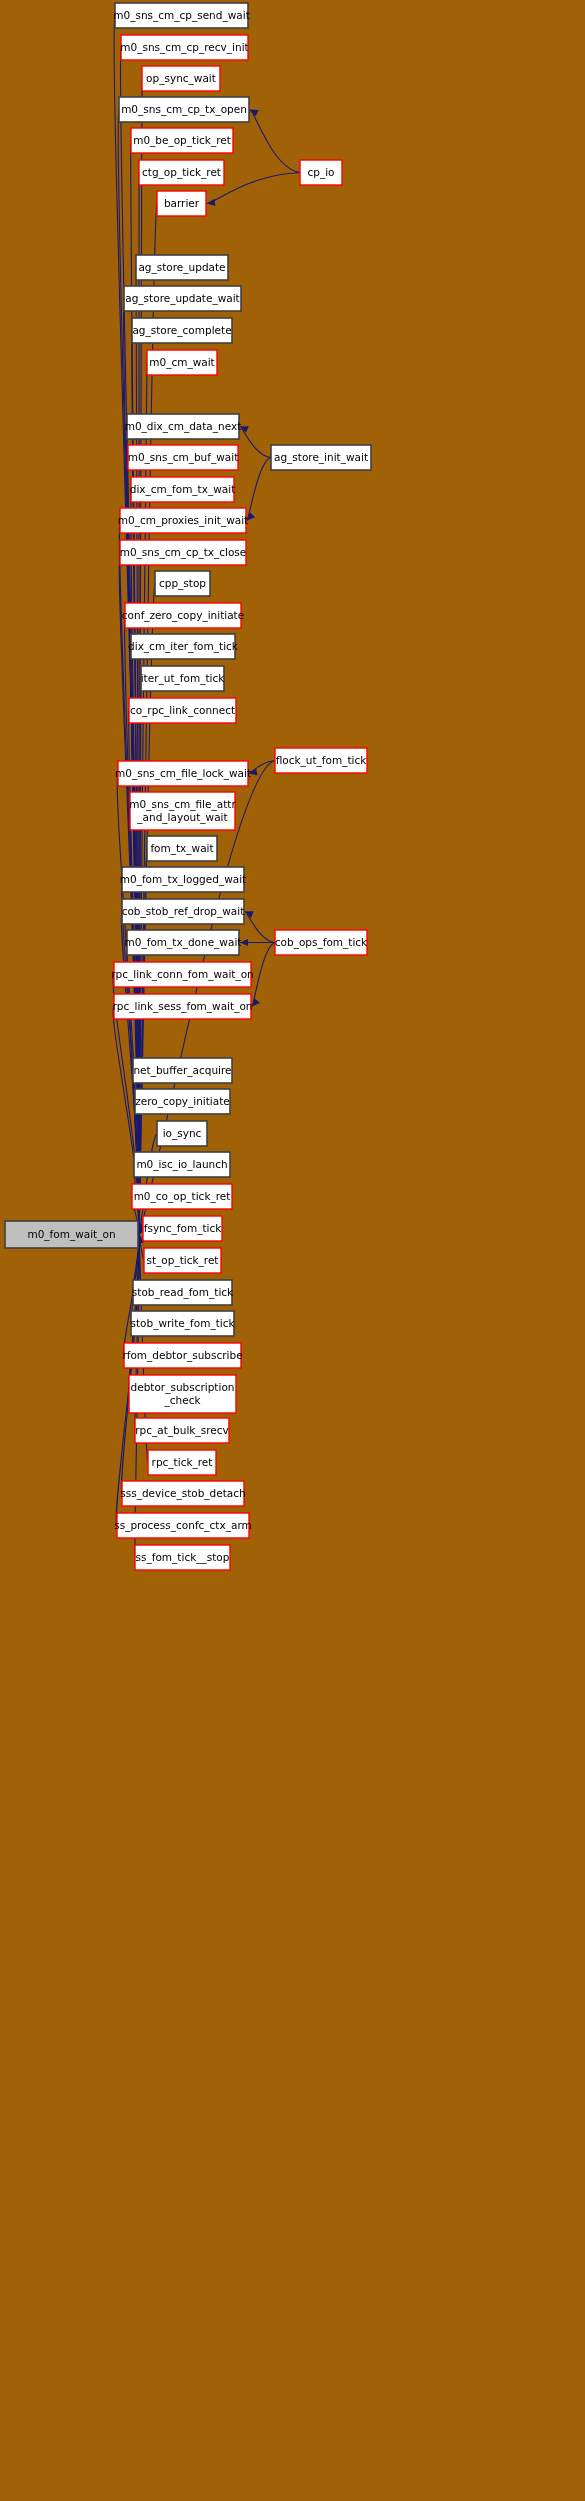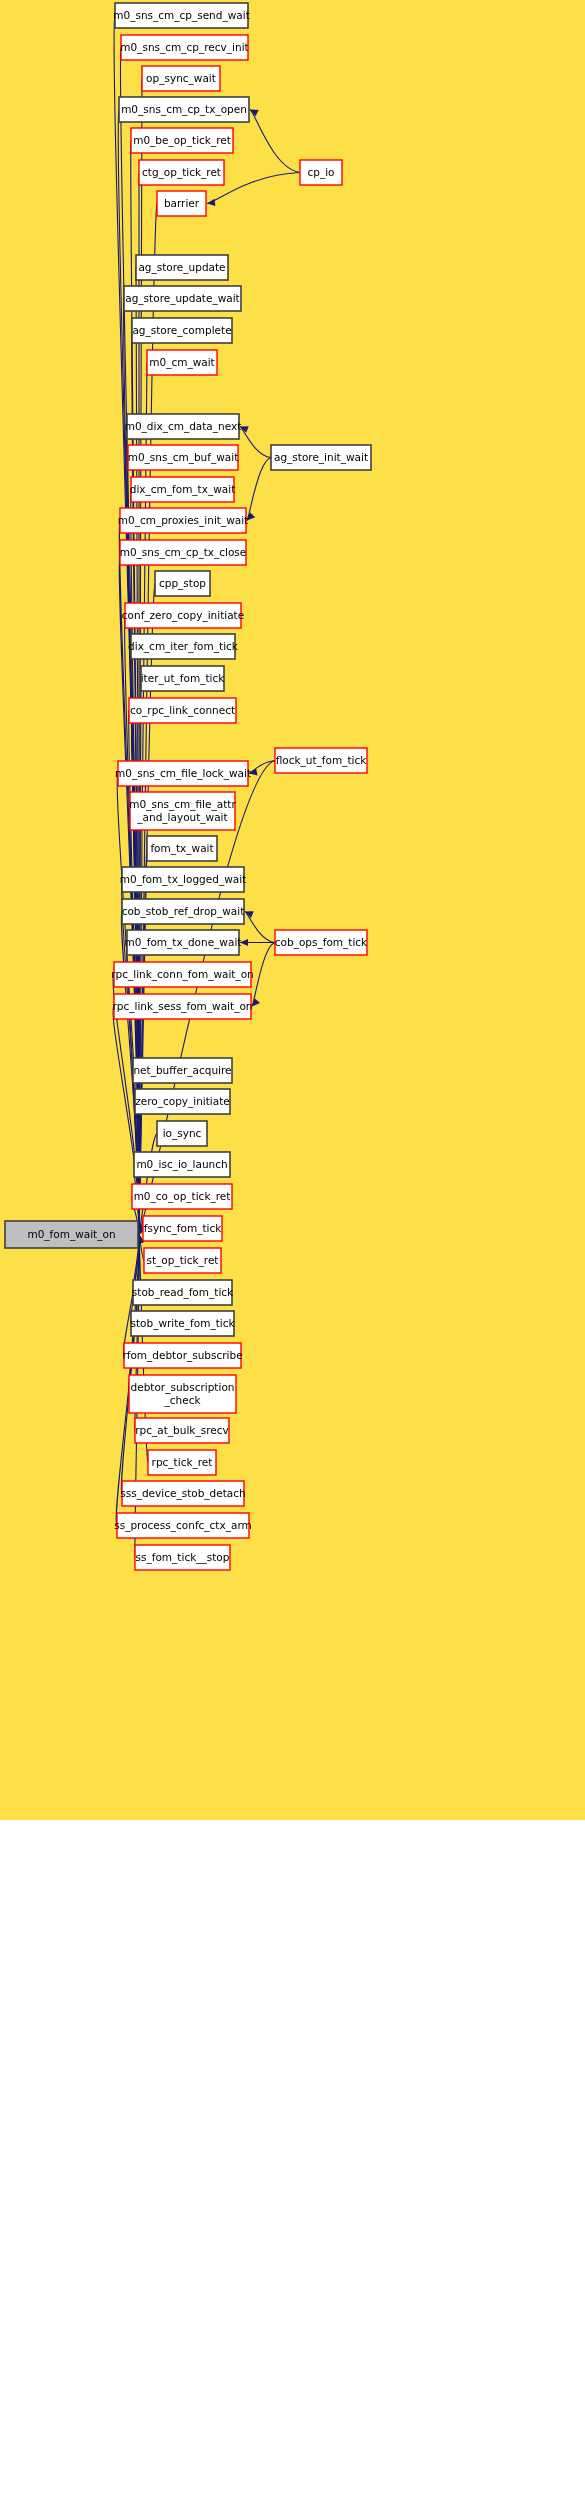--- a/index.html
+++ b/index.html
@@ -6,23 +6,23 @@
     margin: 0;
     padding: 0;
     background: #ffffff;
   }
   body {
     font-family: "DejaVu Sans", sans-serif;
   }
   #graph-root {
     position: relative;
     width: 585px;
-    height: 1820px;
+    height: 2501px;
     overflow: hidden;
-    background: #fde047;
+    background: #a16207;
   }
   #graph-svg {
     position: absolute;
     left: 0;
     top: 0;
     width: 585px;
     height: 2501px;
   }
   .node-label {
     font-family: "DejaVu Sans", sans-serif;

